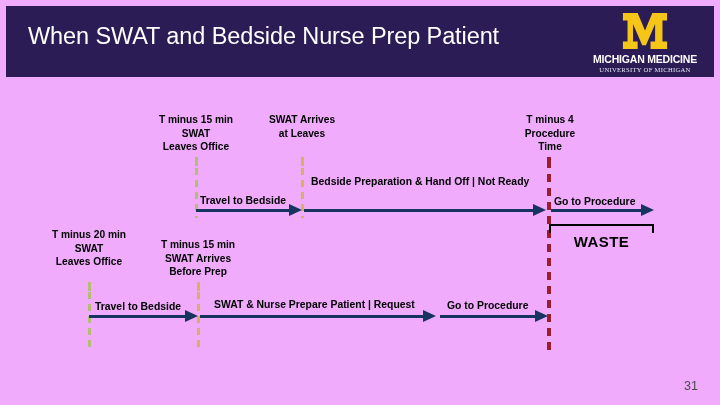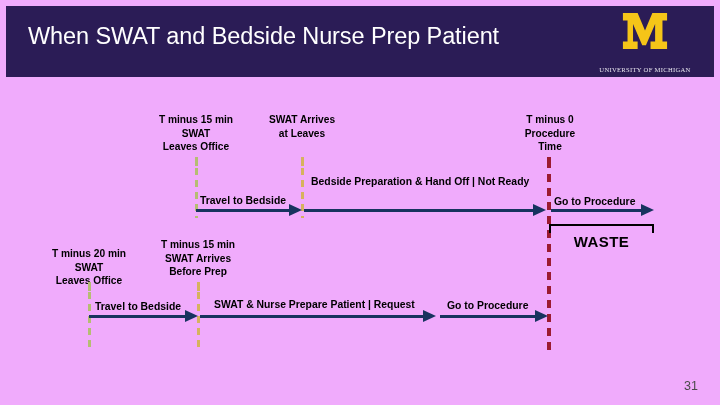--- a/index.html
+++ b/index.html
@@ -186,37 +186,38 @@
 
 <div id="slide">
 
   <div id="title-bar">
     <div id="title-text">When SWAT and Bedside Nurse Prep Patient</div>
 
     <div id="logo">
       <svg id="logo-m" viewBox="0 0 100 82">
         <path d="M2 2 H34 L50 40 L66 2 H98 V18 H88 V64 H98 V80 H62 V64 H72 V26 L52 72 H44 L24 26 V64 H34 V80 H2 V64 H12 V18 H2 Z" fill="#f5c518"></path>
       </svg>
+      <div id="logo-name">MICHIGAN MEDICINE</div>
       <div id="logo-sub">UNIVERSITY OF MICHIGAN</div>
     </div>
   </div>
 
   <div>
 
     <div class="milestone" style="left:136px; top:113px; width:120px;">
       <span class="ln">T minus 15 min</span>
       <span class="ln">SWAT</span>
       <span class="ln">Leaves Office</span>
     </div>
     <div class="milestone" style="left:242px; top:113px; width:120px;">
       <span class="ln">SWAT Arrives</span>
       <span class="ln">at Leaves</span>
     </div>
     <div class="milestone" style="left:513px; top:113px; width:74px; text-align:center;">
-      <span class="ln">T minus 0</span>
+      <span class="ln">T minus 4</span>
       <span class="ln">Procedure</span>
       <span class="ln">Time</span>
     </div>
 
     <div class="stub green" style="left:195px; top:157px;"></div>
     <div class="stub gold" style="left:301px; top:157px;"></div>
     <div class="stub red" style="left:547px; top:157px;"></div>
 
     <div class="vline green" style="left:195px; top:168px; height:50px;"></div>
     <div class="vline gold" style="left:301px; top:168px; height:50px;"></div>
@@ -238,21 +239,21 @@
       <div class="shaft" style="width:90px;"></div>
       <div class="head" style="left:90px;"></div>
     </div>
 
     <div id="waste-brace"></div>
     <div id="waste-label">WASTE</div>
   </div>
 
   <div>
 
-    <div class="milestone" style="left:29px; top:247px; width:120px;">
+    <div class="milestone" style="left:29px; top:228px; width:120px;">
       <span class="ln">T minus 20 min</span>
       <span class="ln">SWAT</span>
       <span class="ln">Leaves Office</span>
     </div>
     <div class="milestone" style="left:138px; top:238px; width:120px;">
       <span class="ln">T minus 15 min</span>
       <span class="ln">SWAT Arrives</span>
       <span class="ln">Before Prep</span>
     </div>
 

